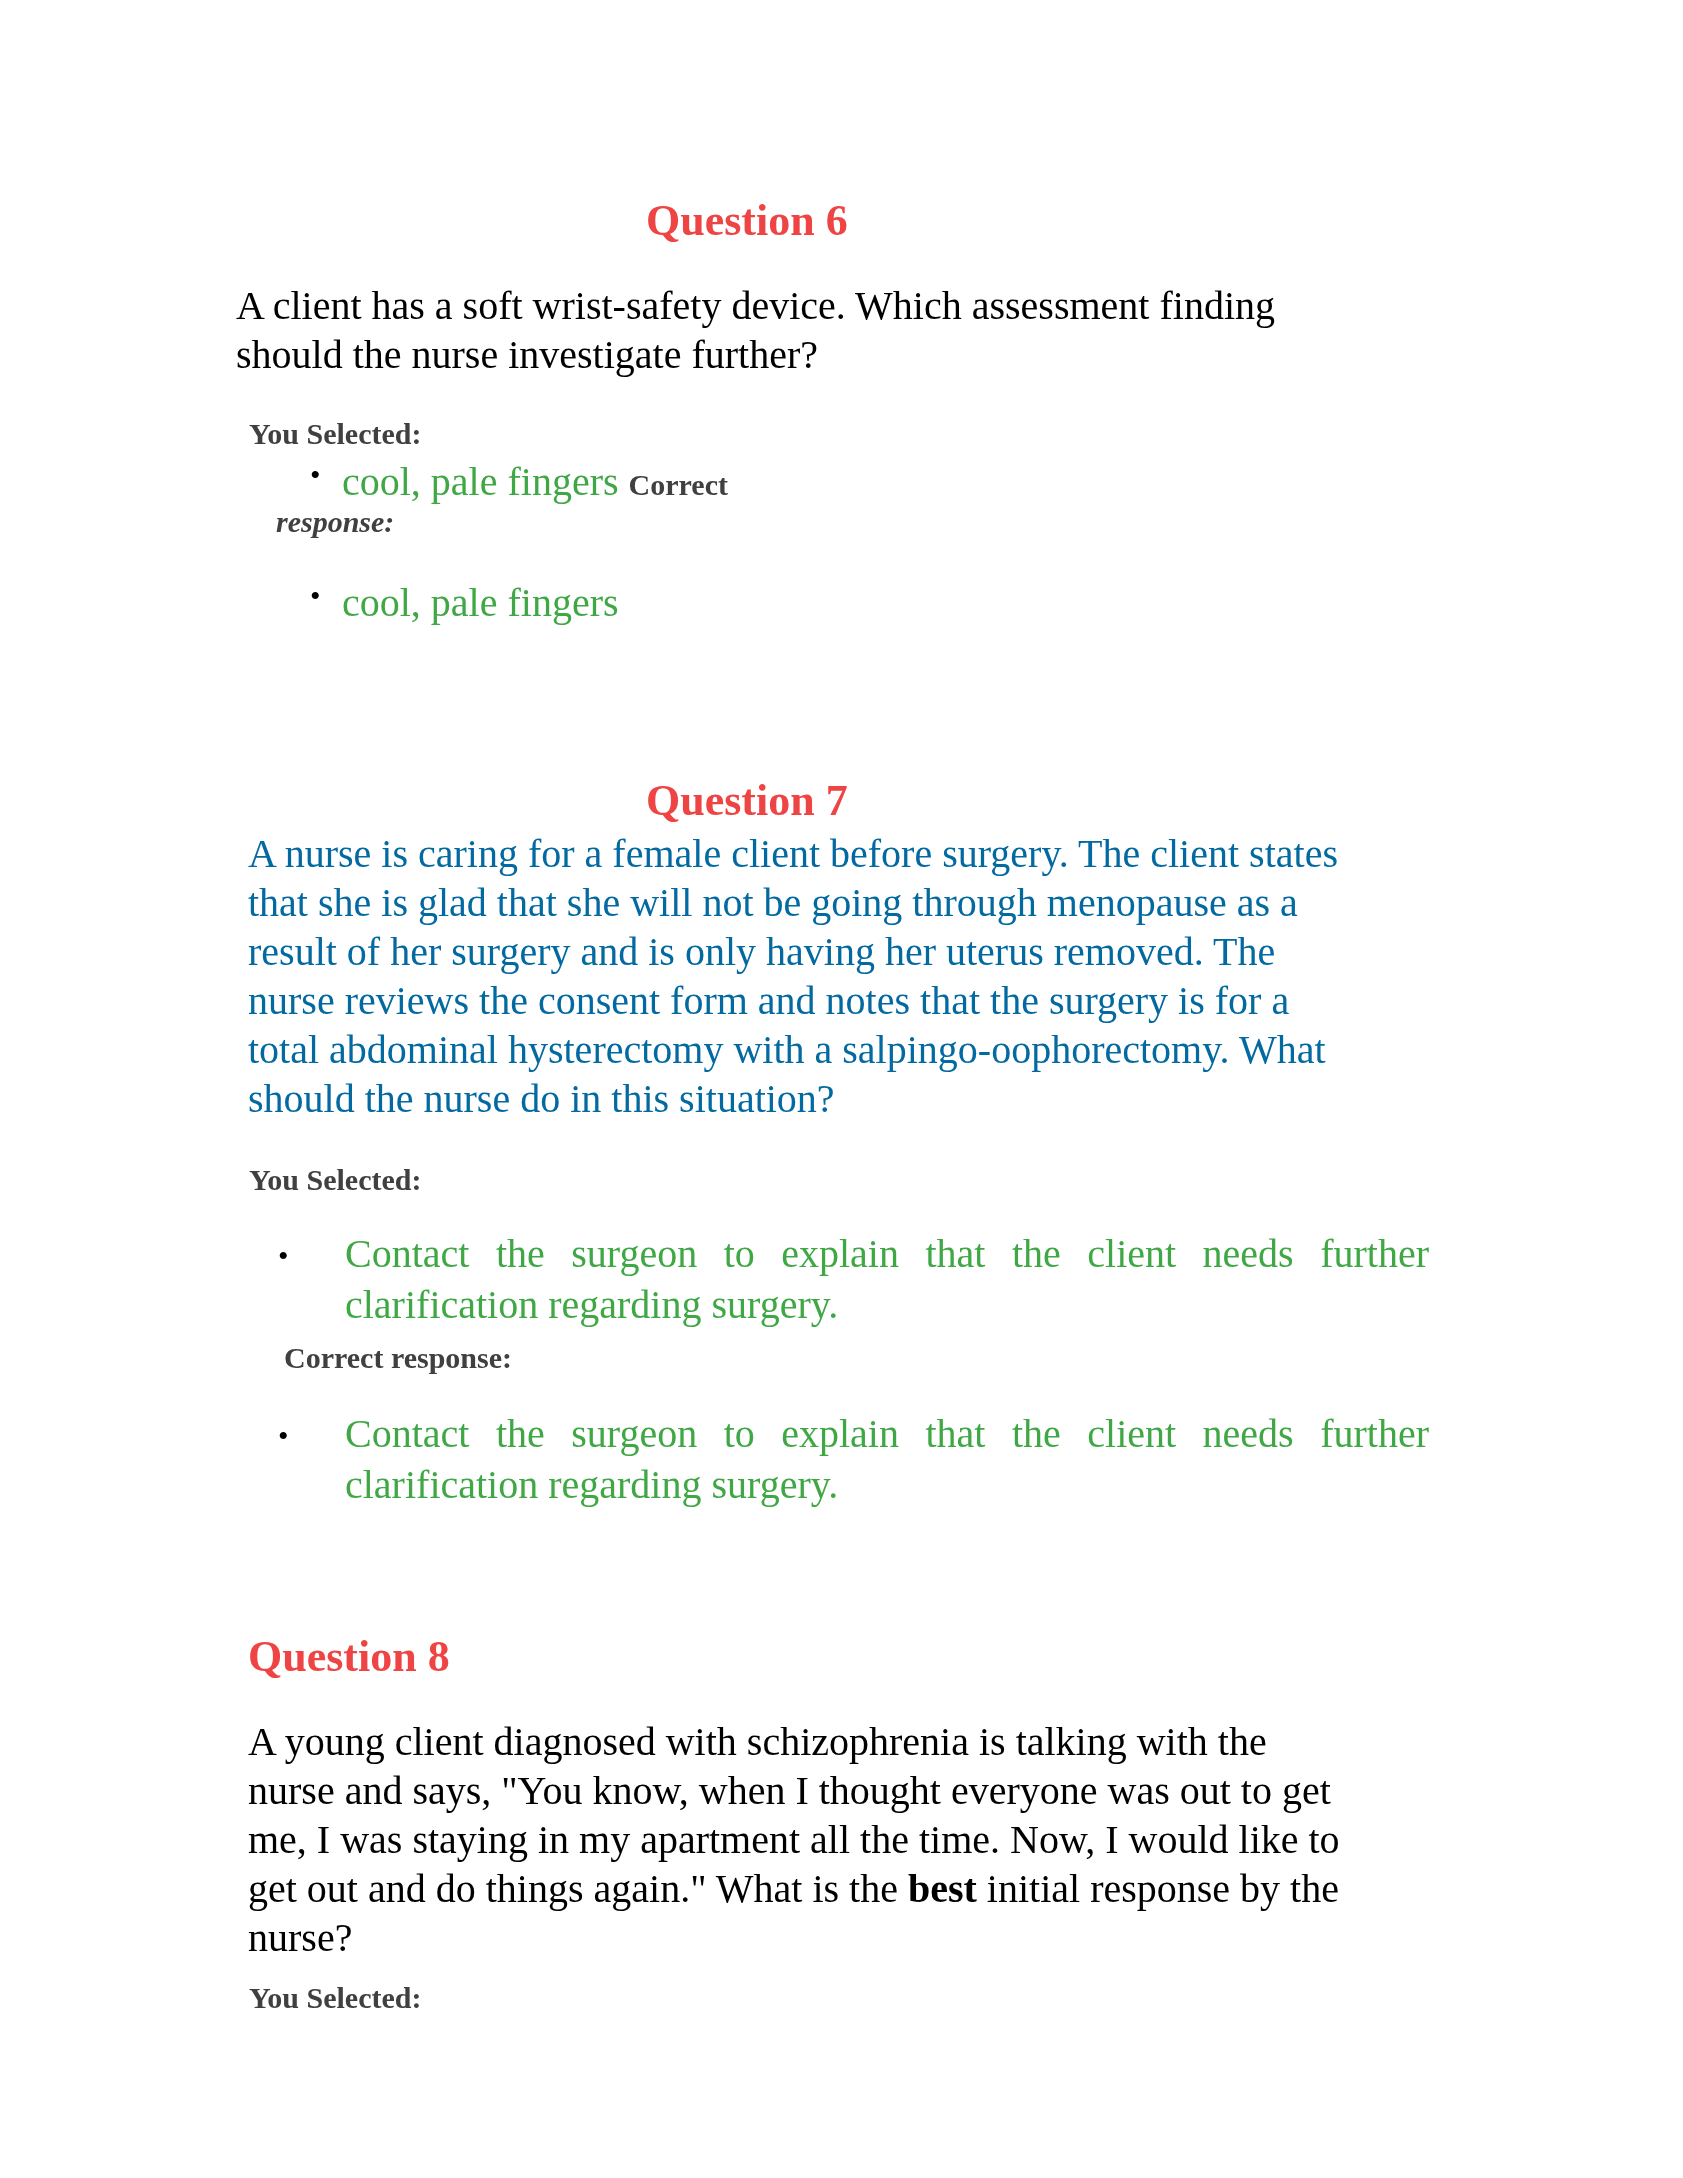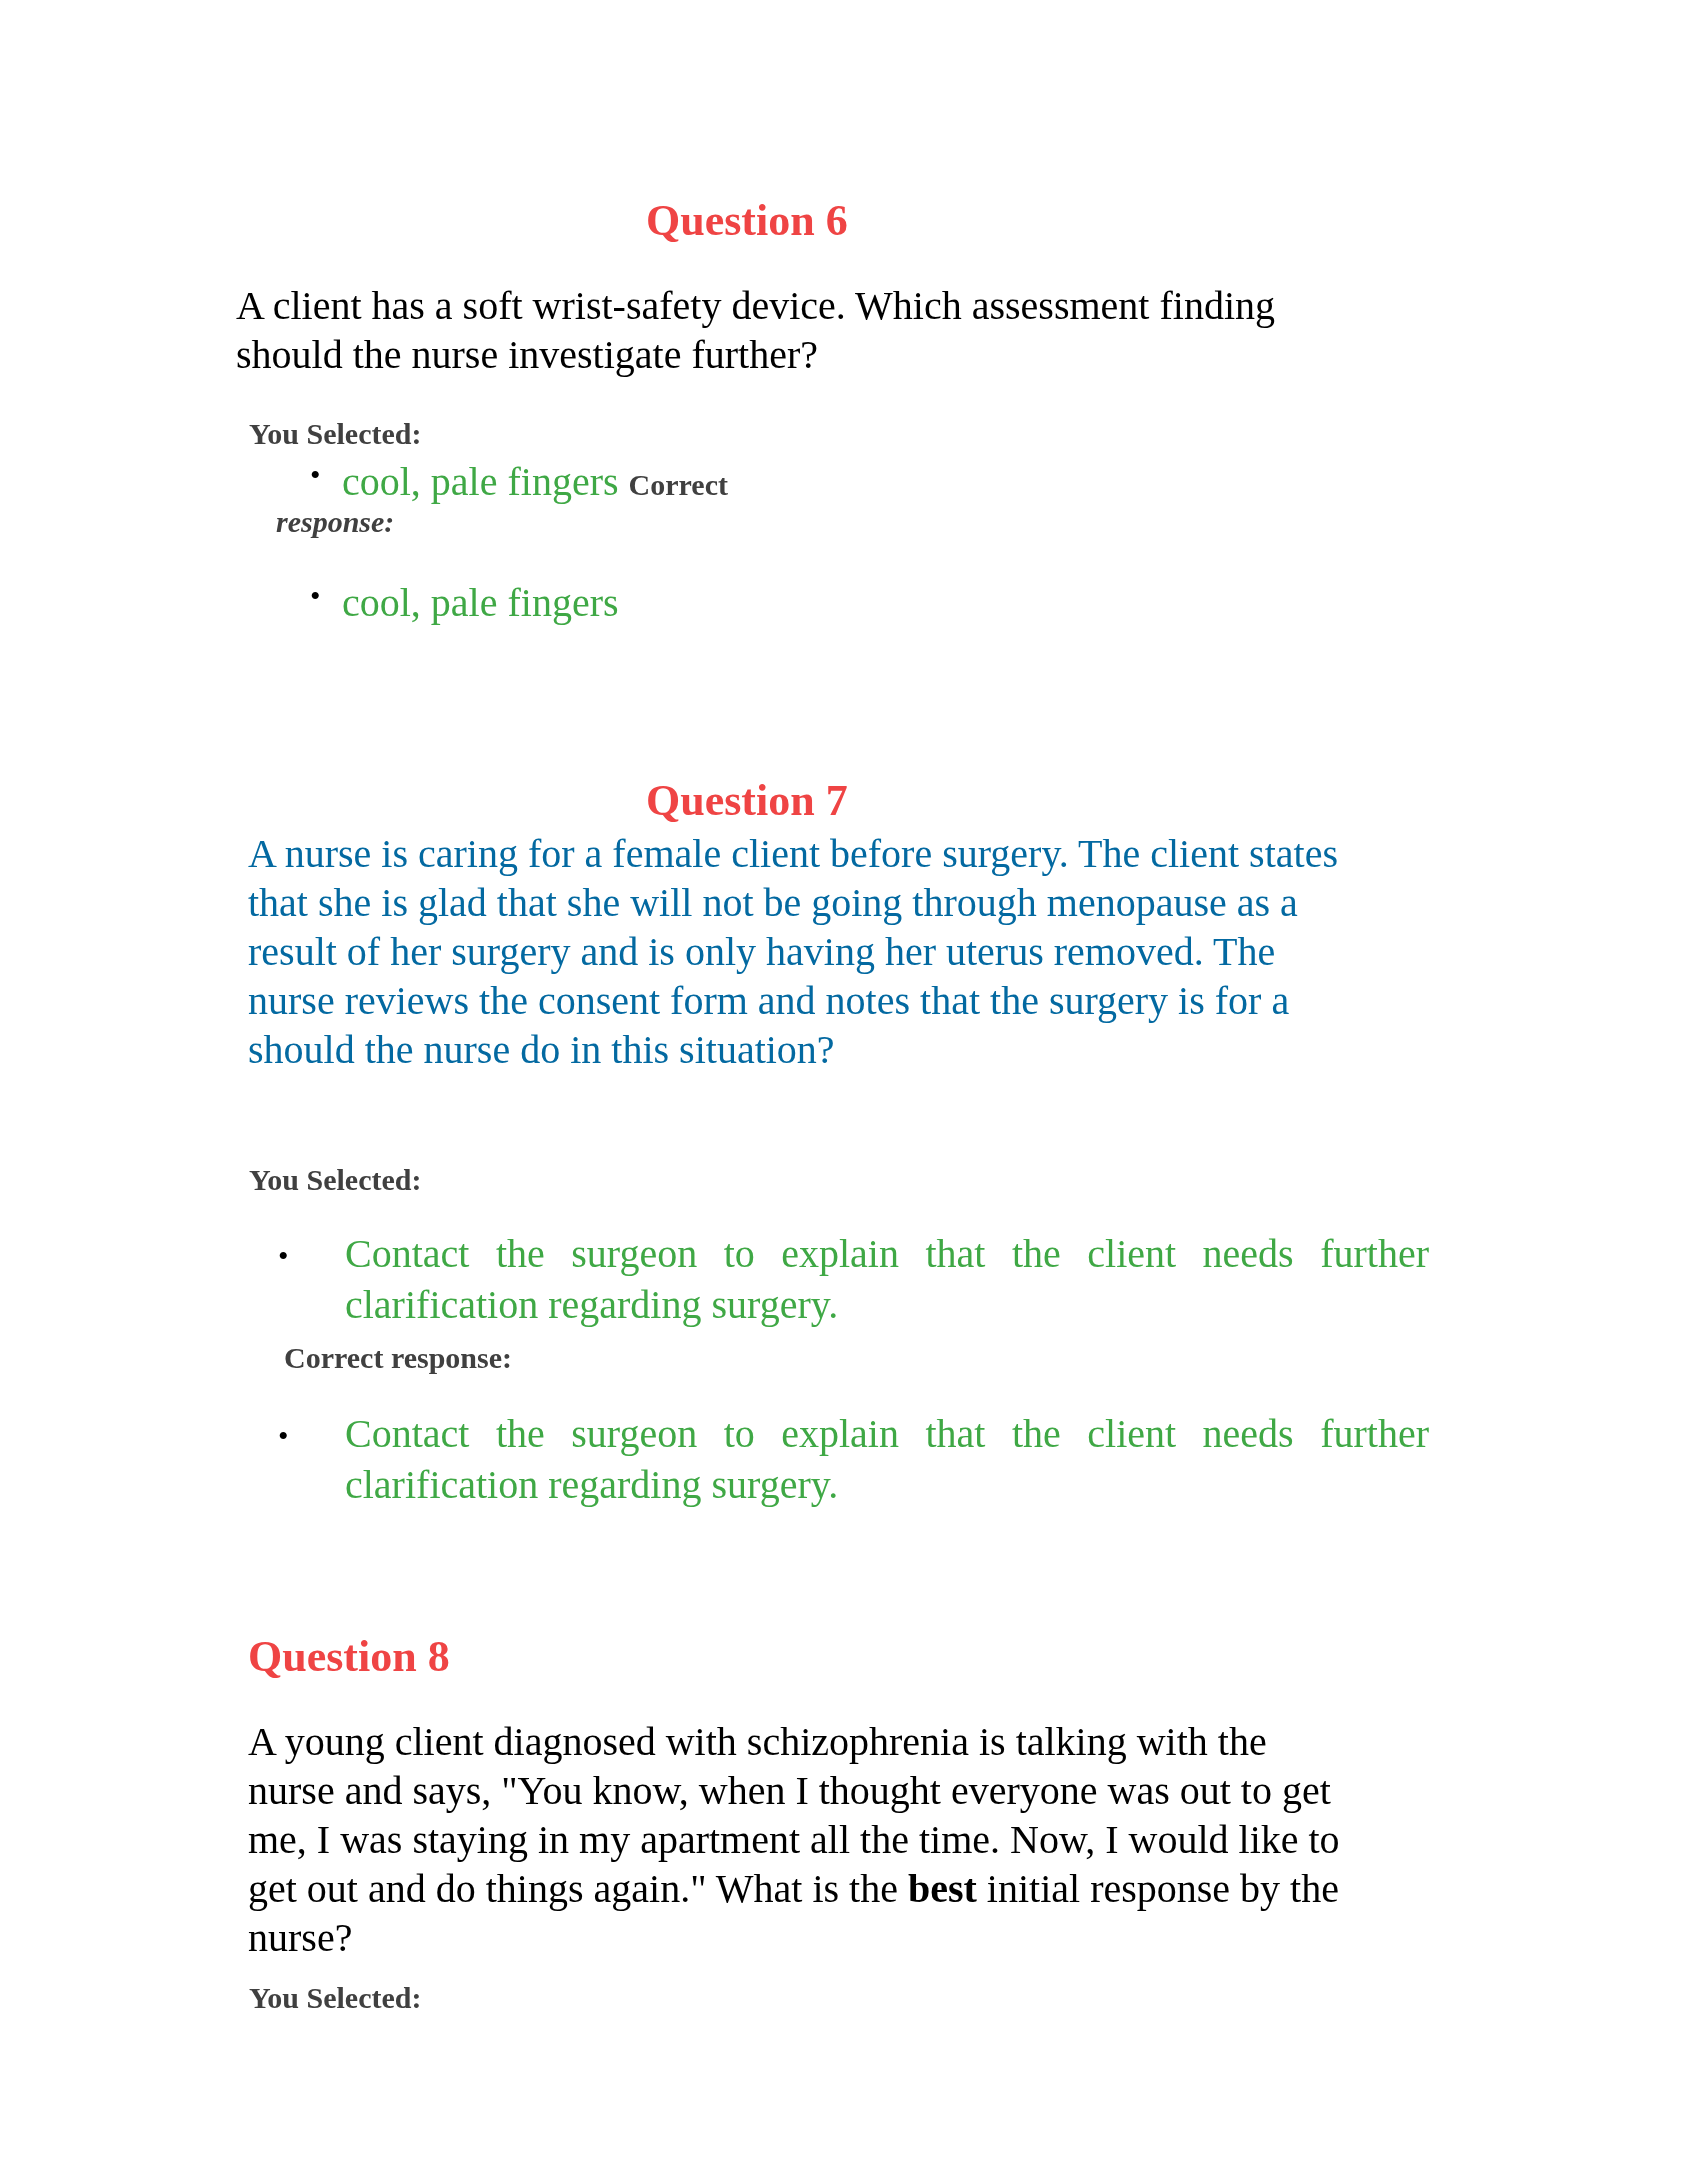--- a/index.html
+++ b/index.html
@@ -93,20 +93,21 @@
 </section>
 
 <section>
   <div class="abs q-title" style="left:646px; top:776px;">Question 7</div>
 
   <div class="abs stem-orange" style="left:248px; top:829px;">
     <span class="body-line">A nurse is caring for a female client before surgery. The client states</span>
     <span class="body-line">that she is glad that she will not be going through menopause as a</span>
     <span class="body-line">result of her surgery and is only having her uterus removed. The</span>
     <span class="body-line">nurse reviews the consent form and notes that the surgery is for a</span>
+    <span class="body-line">total abdominal hysterectomy with a salpingo-oophorectomy. What</span>
     <span class="body-line">should the nurse do in this situation?</span>
   </div>
 
   <div class="abs label" style="left:249px; top:1162px;">You Selected:</div>
 
   <span class="bullet" style="left:278px; top:1230px; line-height:51px;">•</span>
   <div class="justified-block" style="left:345px; top:1228px; width:1084px;">
     <span class="jline full">Contact the surgeon to explain that the client needs further</span>
     <span class="jline">clarification regarding surgery.</span>
   </div>

